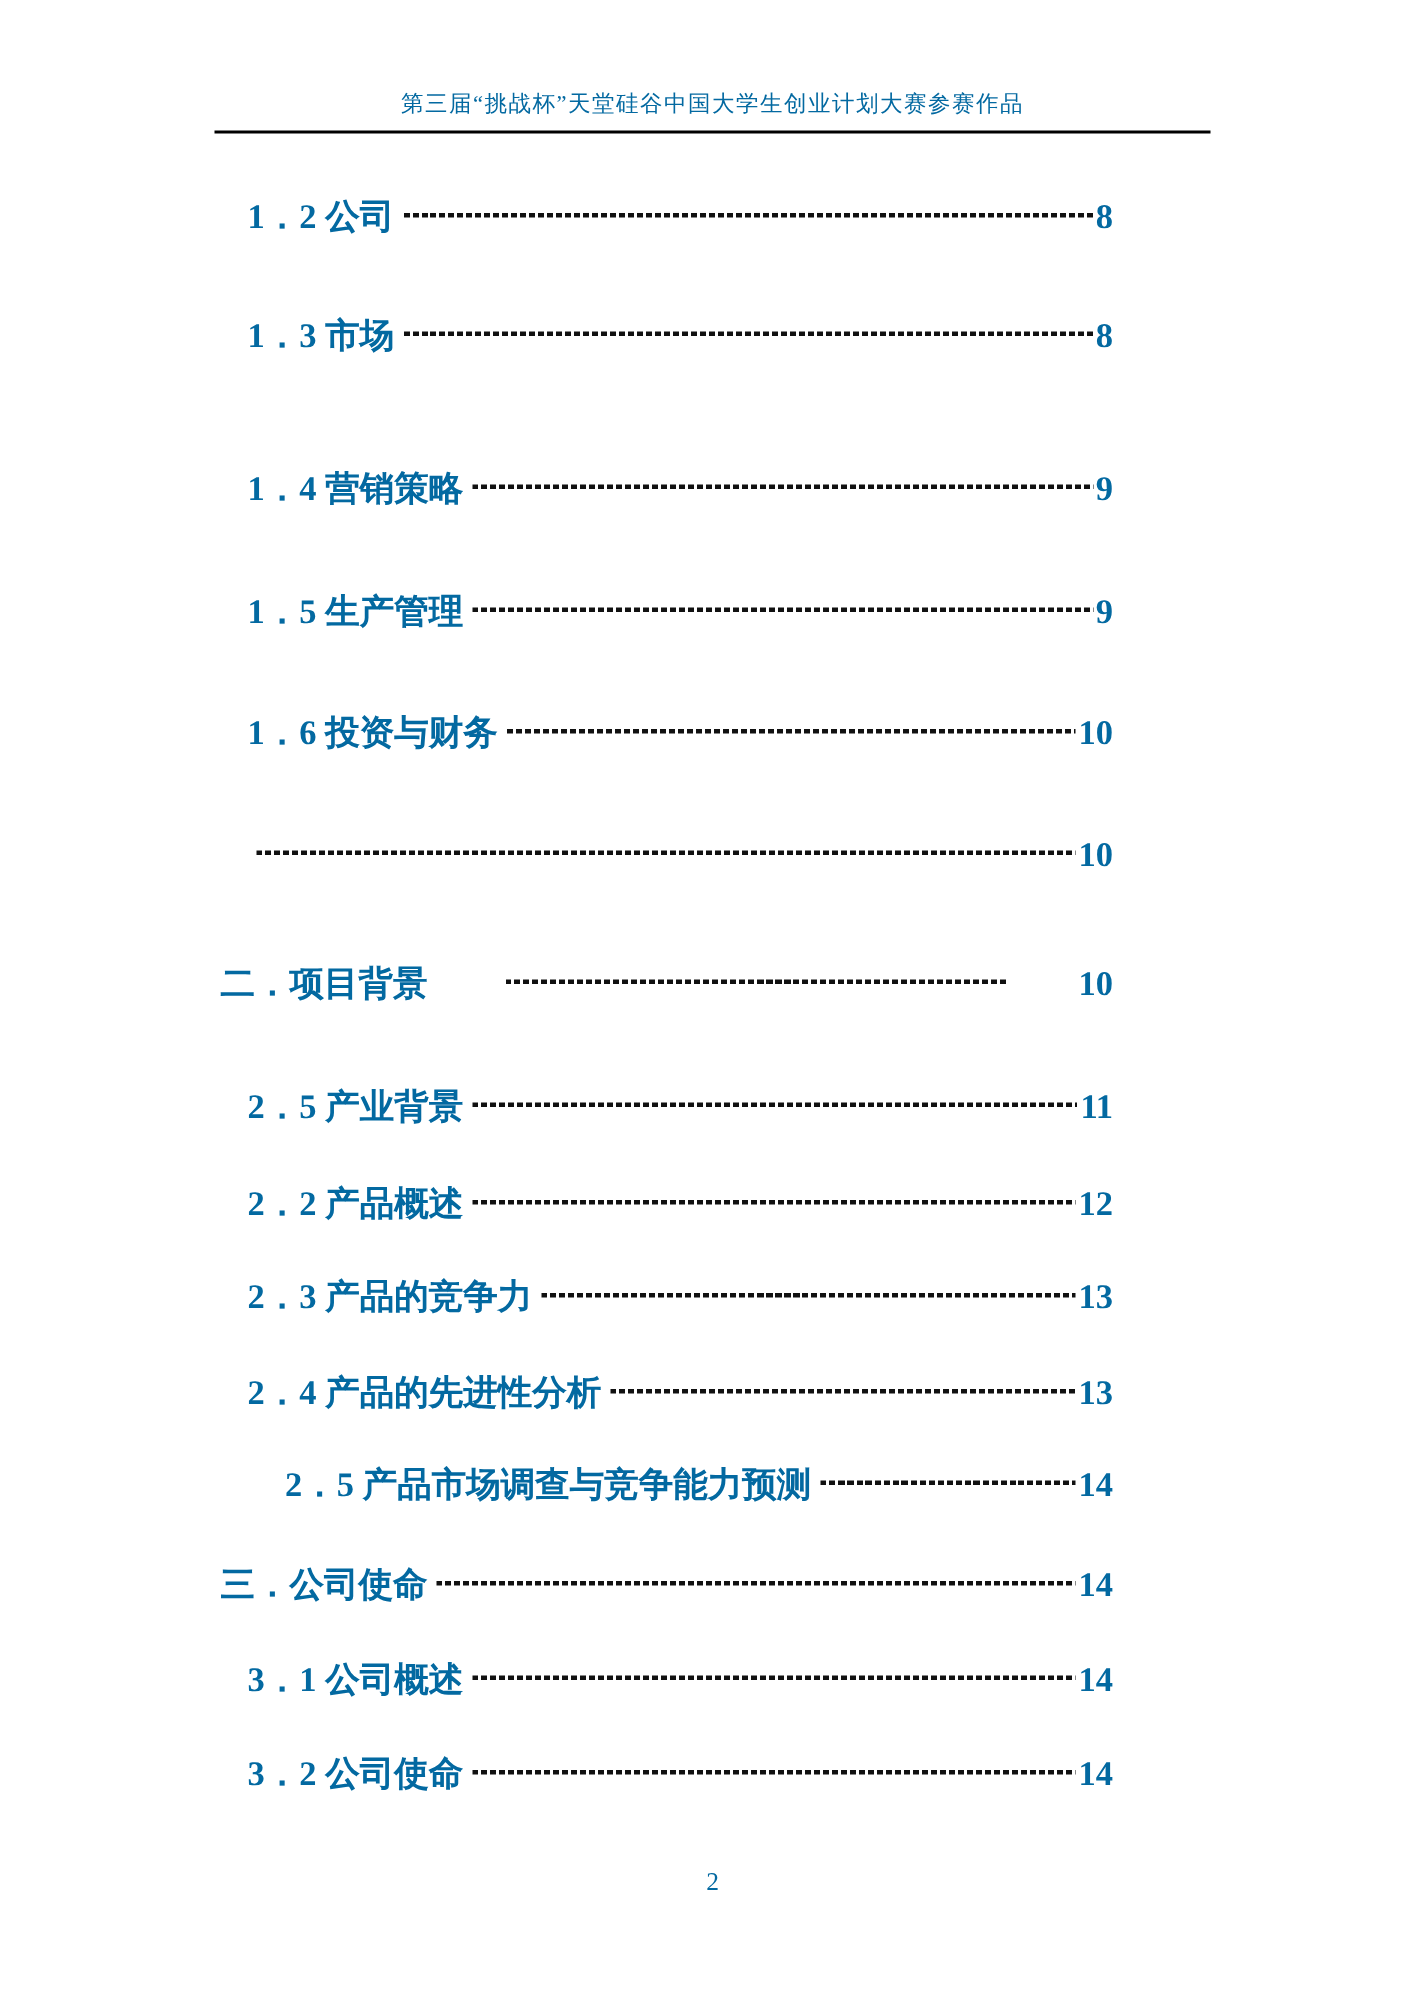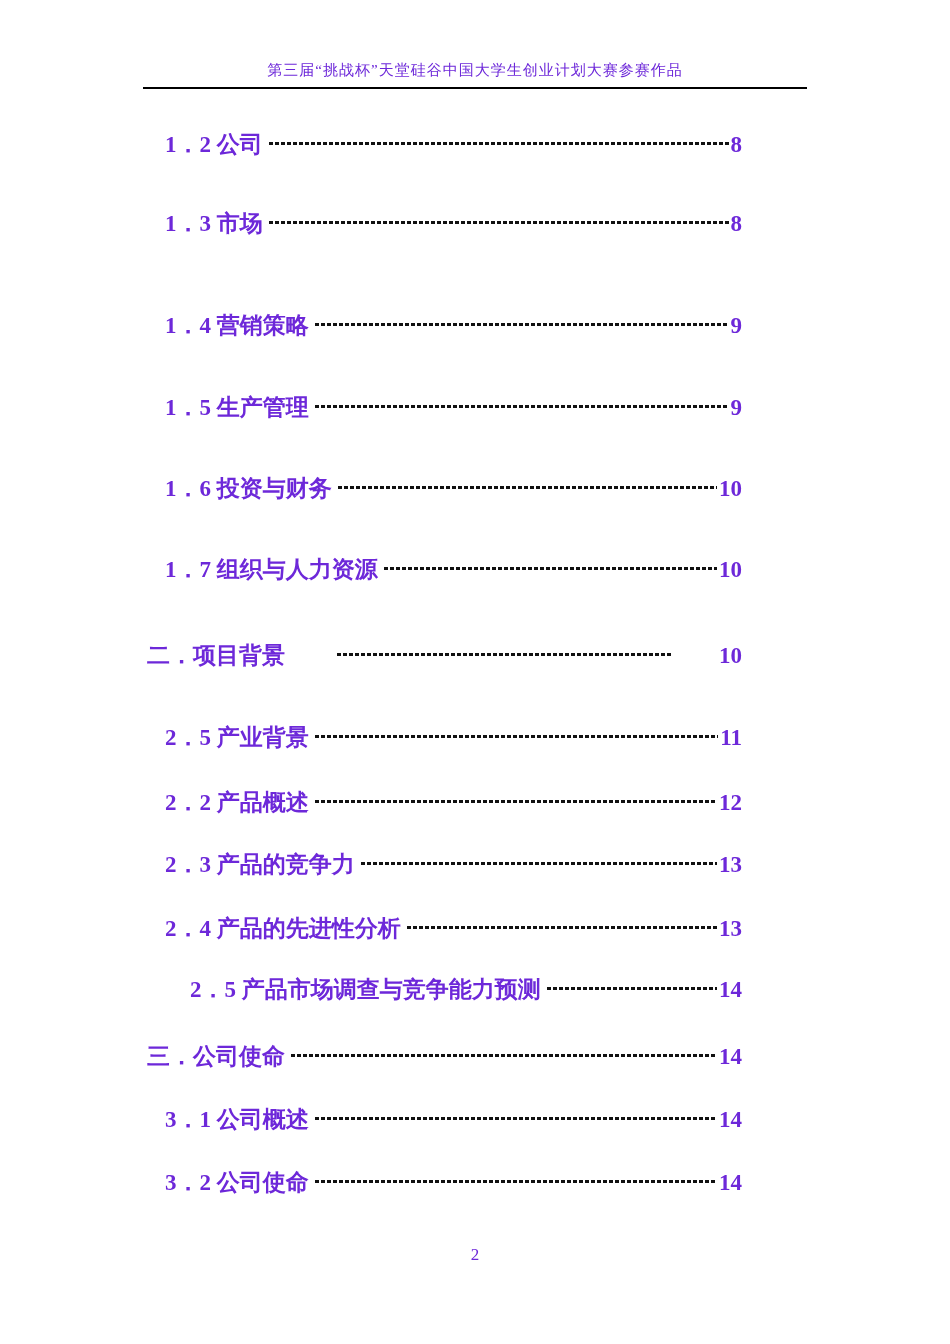--- a/index.html
+++ b/index.html
@@ -6,21 +6,21 @@
     margin: 0;
     padding: 0;
     background: #ffffff;
   }
   .page {
     position: relative;
     width: 950px;
     height: 1344px;
     background: #ffffff;
     font-family: "Liberation Serif", "DejaVu Serif", serif;
-    color: #6d28d9;
+    color: #0369a1;
     overflow: hidden;
   }
 
   
   .doc-header {
     position: absolute;
     top: 60px;
     left: 143px;
     width: 664px;
     text-align: center;
@@ -129,21 +129,20 @@
       <span class="page-num">9</span>
     </div>
 
     <div class="row lvl-1">
       <span>1．6 投资与财务</span>
       <span class="leader"></span>
       <span class="page-num">10</span>
     </div>
 
     <div class="row lvl-1">
-      <span>1．7 组织与人力资源</span>
       <span class="leader"></span>
       <span class="page-num">10</span>
     </div>
 
     <div class="row lvl-0">
       <span>二．项目背景</span>
       <span class="leader"></span>
       <span class="page-num">10</span>
     </div>
 

